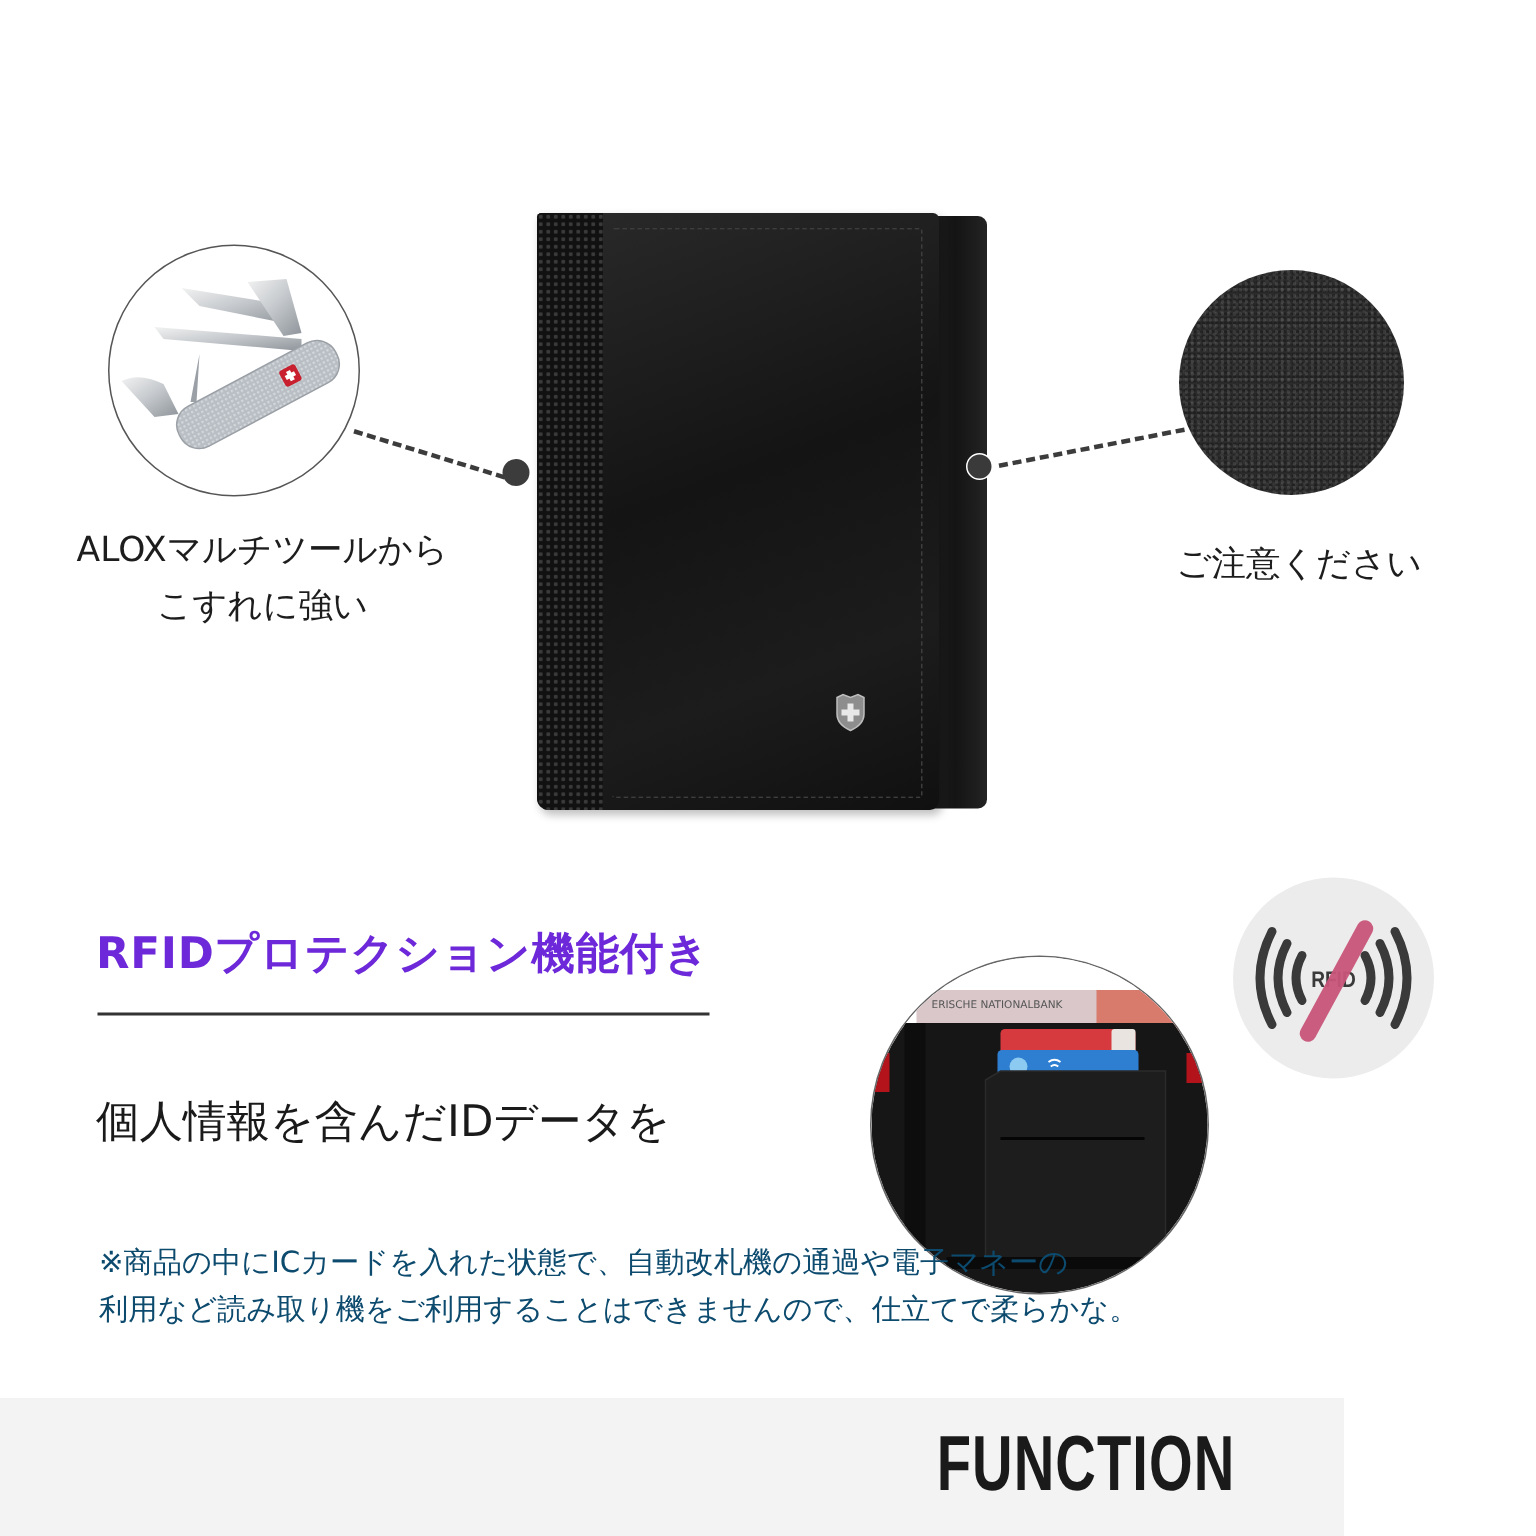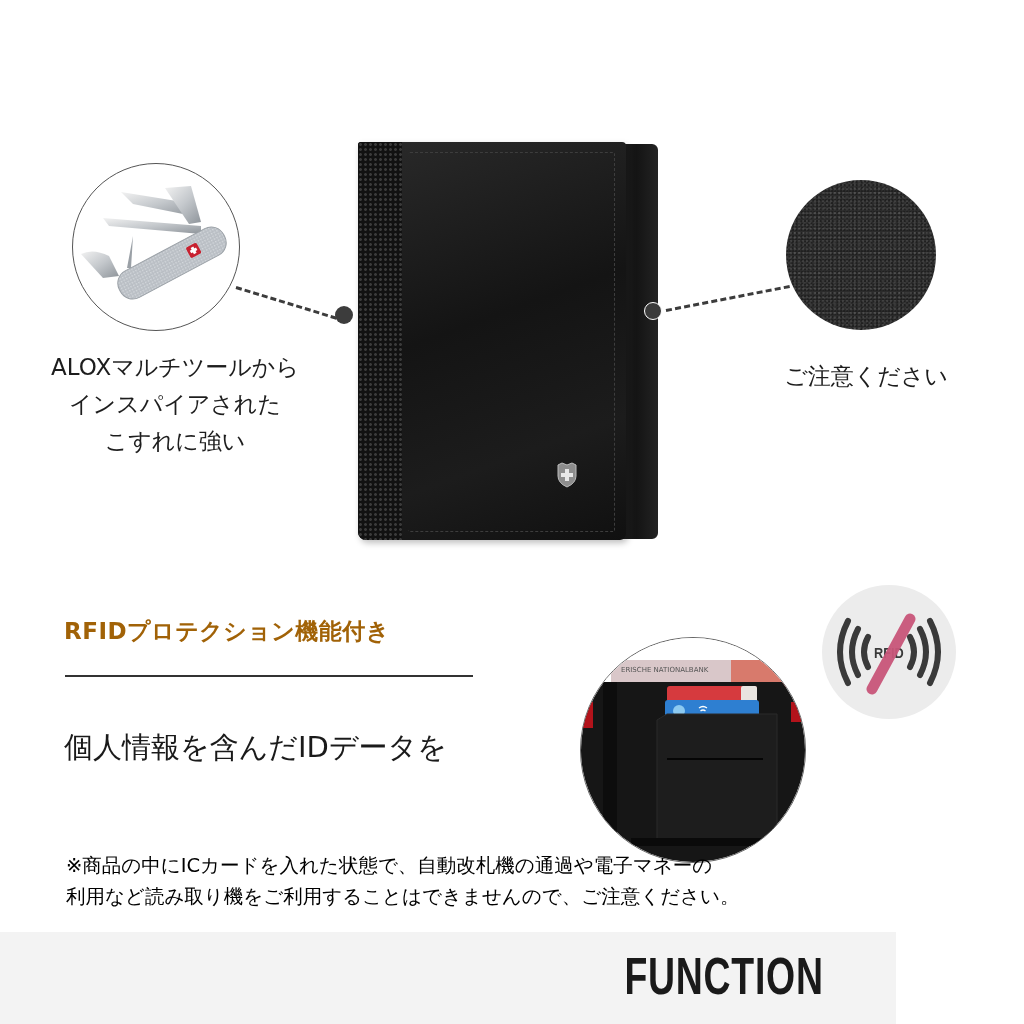--- a/index.html
+++ b/index.html
@@ -73,31 +73,31 @@
   
   .caption {
     text-align: center; font-size: 23px; line-height: 37px; color: #1d1d1d;
     white-space: nowrap;
   }
   .caption.left { left: 20px; top: 349px; width: 310px; text-align: center; }
   .caption.right { left: 728px; top: 358px; width: 276px; }
 
   
   .rfid-title {
-    left: 64px; top: 616px; font-size: 23px; font-weight: bold; color: #a16207;
+    left: 64px; top: 616px; font-size: 29px; font-weight: bold; color: #6d28d9;
     white-space: nowrap; letter-spacing: 0.5px; text-align: right;
   }
   .rfid-divider { left: 65px; top: 675px; width: 408px; height: 2px; background: #333; }
   .rfid-body {
     left: 64px; top: 694px; font-size: 29px; line-height: 51px; color: #1a1a1a;
     white-space: nowrap;
     margin-top: 28px;
   }
   .note {
-    left: 66px; top: 850px; font-size: 19.5px; line-height: 31px; color: #000000;
+    left: 66px; top: 826px; font-size: 19.5px; line-height: 31px; color: #0c4a6e;
     white-space: nowrap;
   }
 
   
   .footer {
     left: 0; top: 932px; width: 896px; height: 92px; background: #f3f3f3;
   }
   .footer-label {
     position: absolute; right: 72px; top: 14px;
     font-family: "Liberation Sans", sans-serif; font-weight: bold;
@@ -145,21 +145,20 @@
       <rect x="122.5" y="96.5" width="3" height="7" fill="#fff"></rect>
       <rect x="120.5" y="98.5" width="7" height="3" fill="#fff"></rect>
     </g>
   </svg>
 </div>
 <div class="abs dash-line" style="left:236px; top:286px; width:105px; transform: rotate(17deg);"></div>
 <div class="abs dot" style="left:335px; top:306px;"></div>
 
 <div class="abs caption left">
   <div>ALOXマルチツールから</div>
-  <div>インスパイアされた</div>
   <div>こすれに強い</div>
 </div>
 
 <div class="abs circle leather"></div>
 <div class="abs dash-line" style="left:666px; top:309px; width:126px; transform: rotate(-11deg);"></div>
 <div class="abs dot ring" style="left:644px; top:302px;"></div>
 
 <div class="abs caption right">
   <div>ご注意ください</div>
 </div>
@@ -205,18 +204,18 @@
       <path d="M98 44 Q110 67 98 90"></path>
       <path d="M108 36 Q124 67 108 98"></path>
     </g>
     <text x="67" y="73" text-anchor="middle" font-size="15" font-weight="bold" fill="#3a3a3a" font-family="Liberation Sans, sans-serif" transform="scale(0.85 1) translate(11.8 0)">RFID</text>
     <line x1="88" y1="34" x2="50" y2="104" stroke="#c9567a" stroke-width="11" stroke-linecap="round" opacity="0.95"></line>
   </svg>
 </div>
 
 <div class="abs note">
   <div>※商品の中にICカードを入れた状態で、自動改札機の通過や電子マネーの</div>
-  <div>利用など読み取り機をご利用することはできませんので、ご注意ください。</div>
+  <div>利用など読み取り機をご利用することはできませんので、仕立てで柔らかな。</div>
 </div>
 
 <div class="abs footer">
   <div class="footer-label">FUNCTION</div>
 </div>
 
 </body></html>

